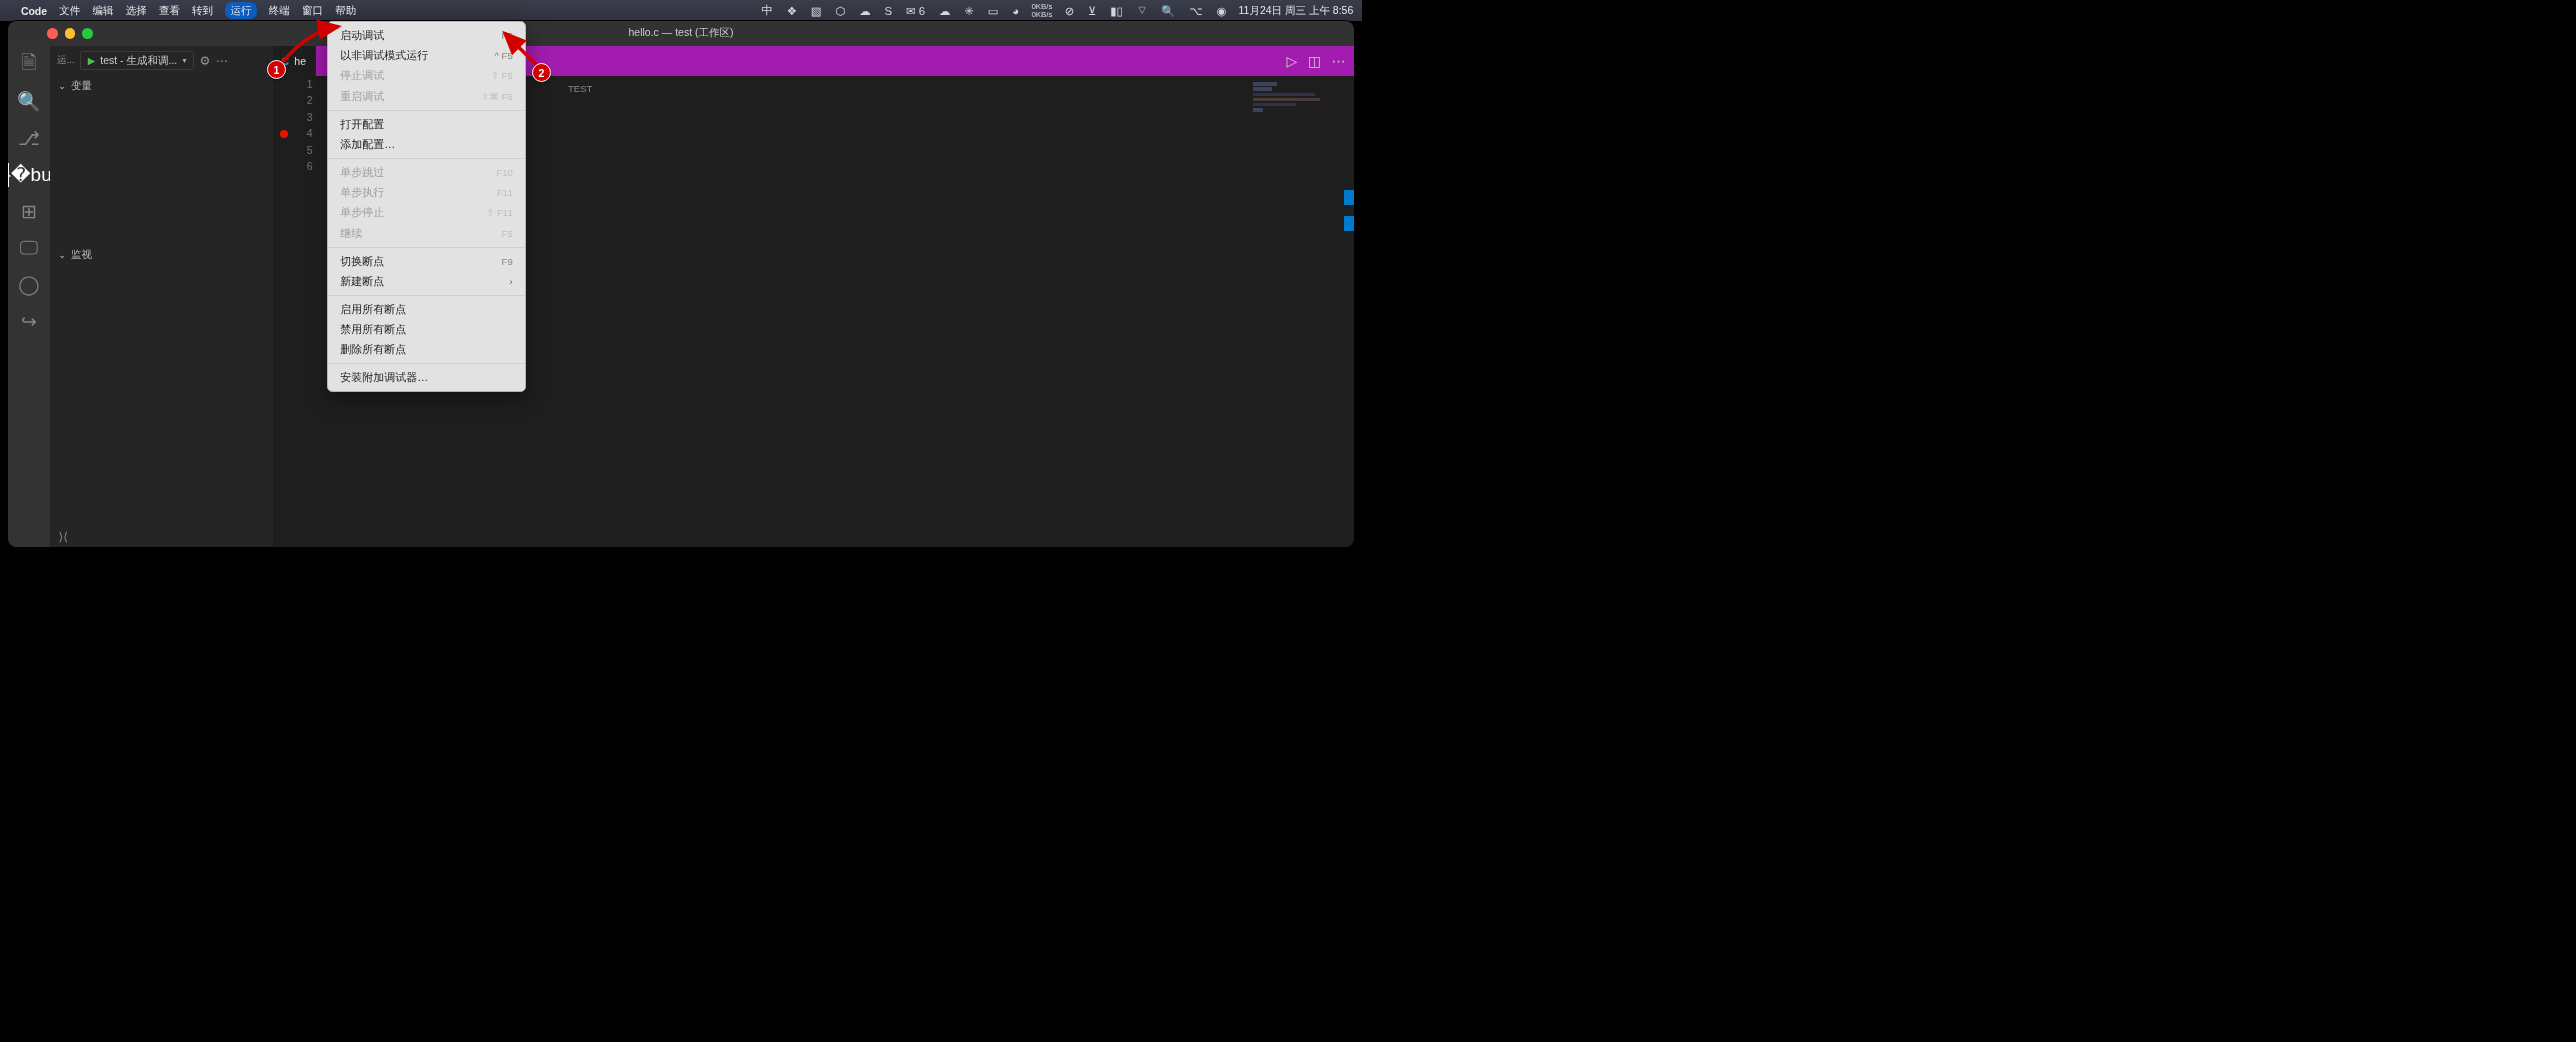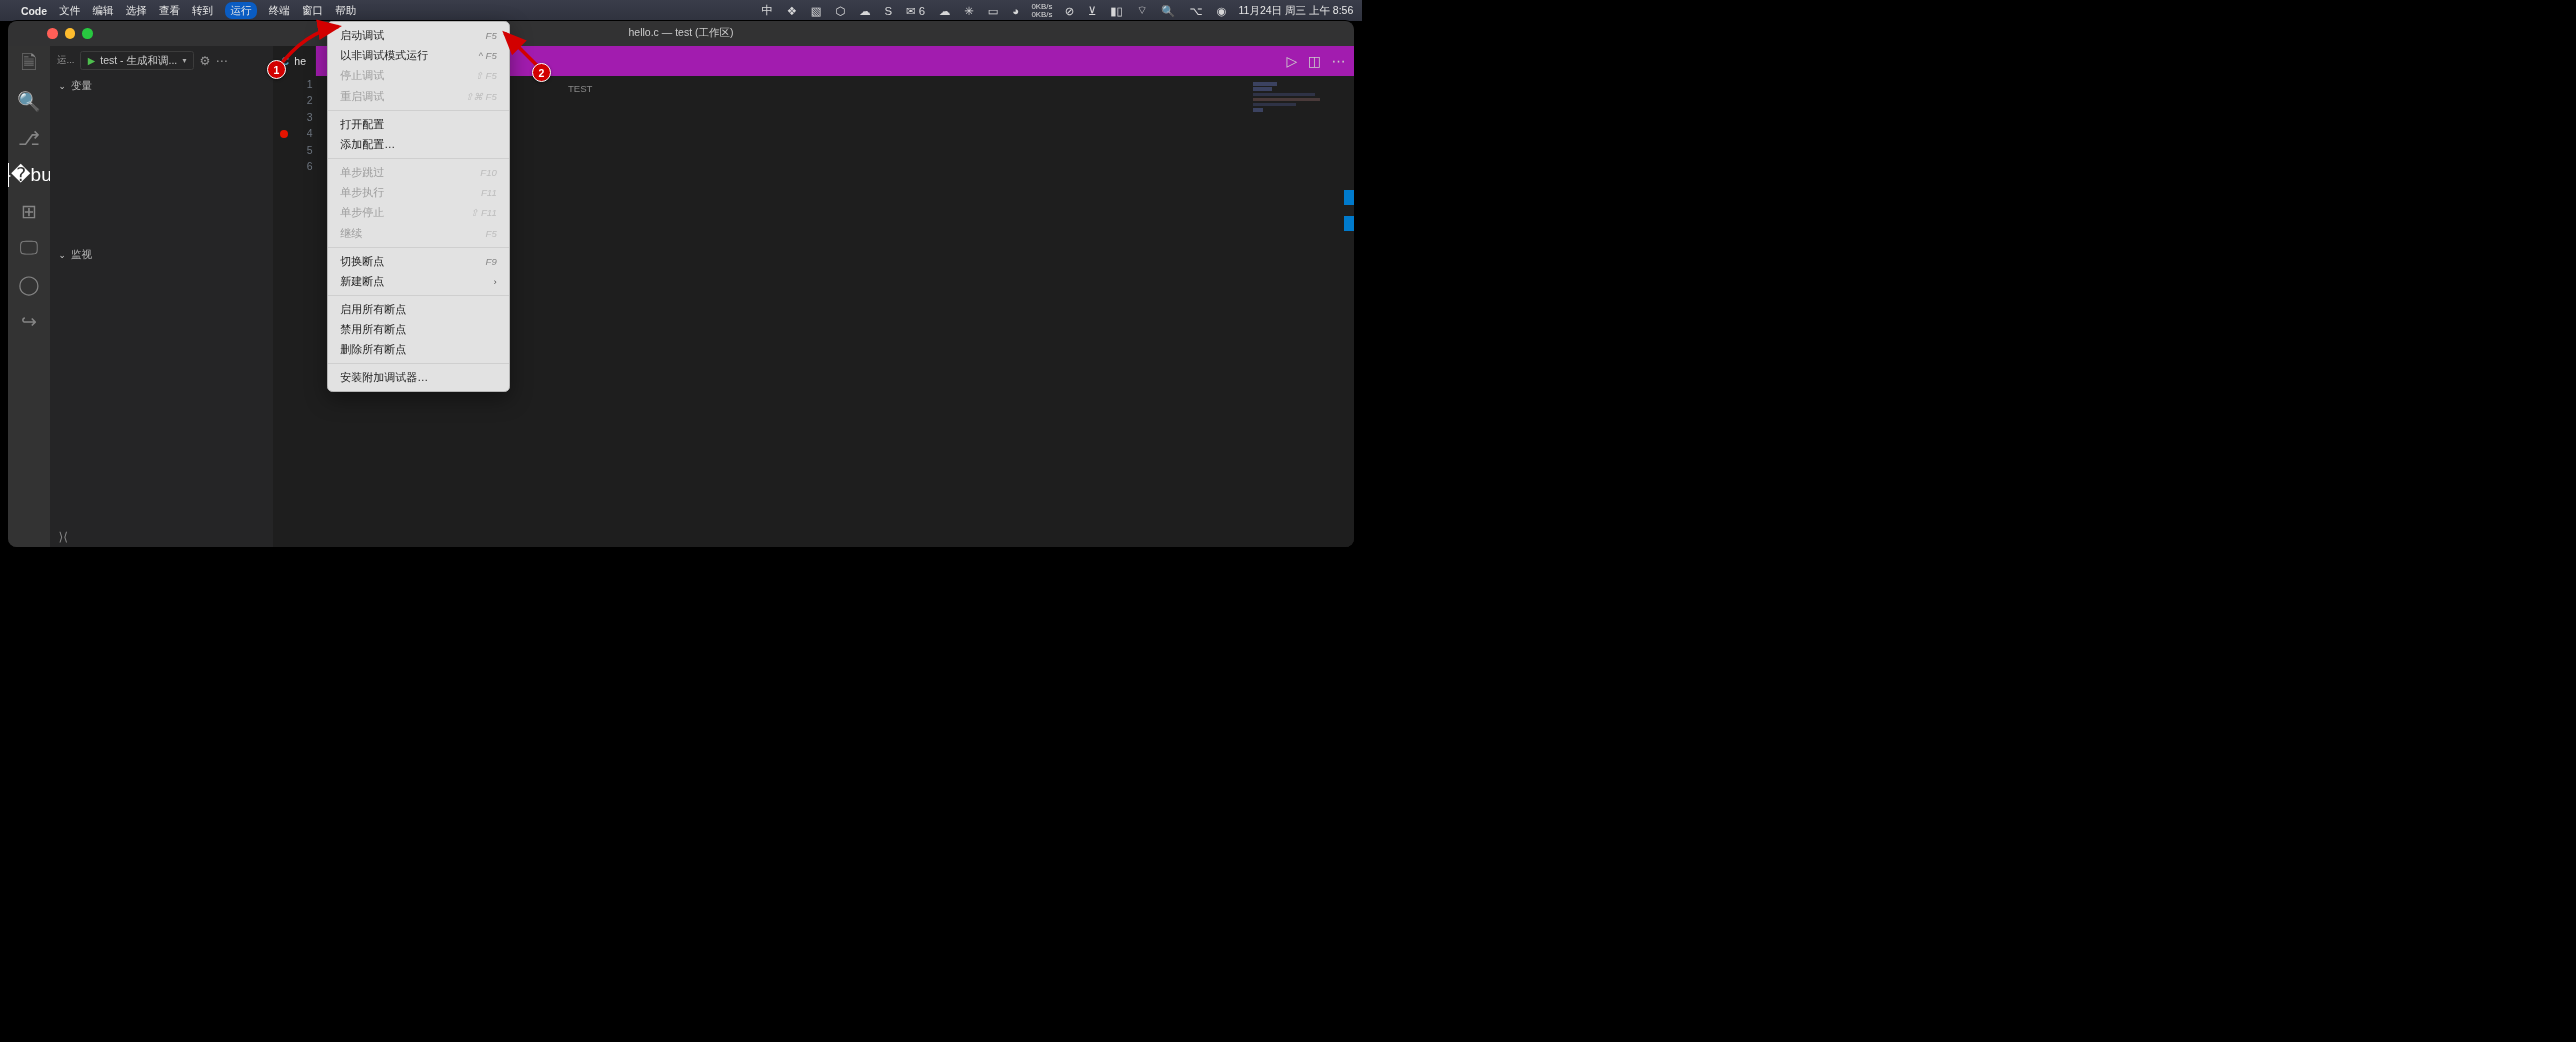--- a/index.html
+++ b/index.html
@@ -58,24 +58,24 @@
 .minimap .mm-row:nth-child(3){width:65%; background:#2f3346;}
 .minimap .mm-row:nth-child(4){width:70%; background:#4a3a3a;}
 .minimap .mm-row:nth-child(5){width:45%; background:#2f3346;}
 .minimap .mm-row:nth-child(6){width:10%; background:#3b4260;}
 .rscroll{ position:absolute; right:0; top:30px; bottom:0; width:10.5px; background:#1e1e1e;}
 .rscroll .mark{ position:absolute; right:0; width:10.5px; height:15.7px; background:#007acc;}
 .rscroll .mark.m1{ top:114px;}
 .rscroll .mark.m2{ top:140px;}
 
 
-.dropdown { position:absolute; top:21px; left:327px; width:183px; background:#e2e2e2; border:0.9px solid #b5b5b5; border-radius:5.2px; box-shadow:0 7px 21px rgba(0,0,0,.4); font-size:11px; color:#222; padding:3.5px 0; z-index:100;}
+.dropdown { position:absolute; top:21px; left:327px; width:199px; background:#e2e2e2; border:0.9px solid #b5b5b5; border-radius:5.2px; box-shadow:0 7px 21px rgba(0,0,0,.4); font-size:11px; color:#222; padding:3.5px 0; z-index:100;}
 .dd-item{ padding:2.6px 12.2px; display:flex; justify-content:space-between; align-items:center;}
 .dd-item.disabled{ color:#9d9d9d;}
-.dd-item .sc{ color:#888; font-size:9.6px;font-style:italic;}
+.dd-item .sc{ color:#888; font-size:9.6px;}
 .dd-item.disabled .sc{ color:#bdbdbd;}
 .dd-sep{ height:0.9px; background:#cfcfcf; margin:3.5px 0;}
 .dd-item .sub{ color:#555; font-size:9.6px;}
 
 
 .arrow{ position:absolute; z-index:200;}
 .arrow svg{ overflow:visible;}
 .bubble{ width:19px;height:19px; border-radius:50%; background:#d20000; border:1.7px solid #fff; color:#fff; font-size:10.5px; font-weight:bold; display:flex;align-items:center;justify-content:center; box-shadow:0 0.9px 2.6px rgba(0,0,0,.5);}
 
 .overview-t{ position:absolute; top:37px; left:295px; color:#888; font-size:9.6px;}

